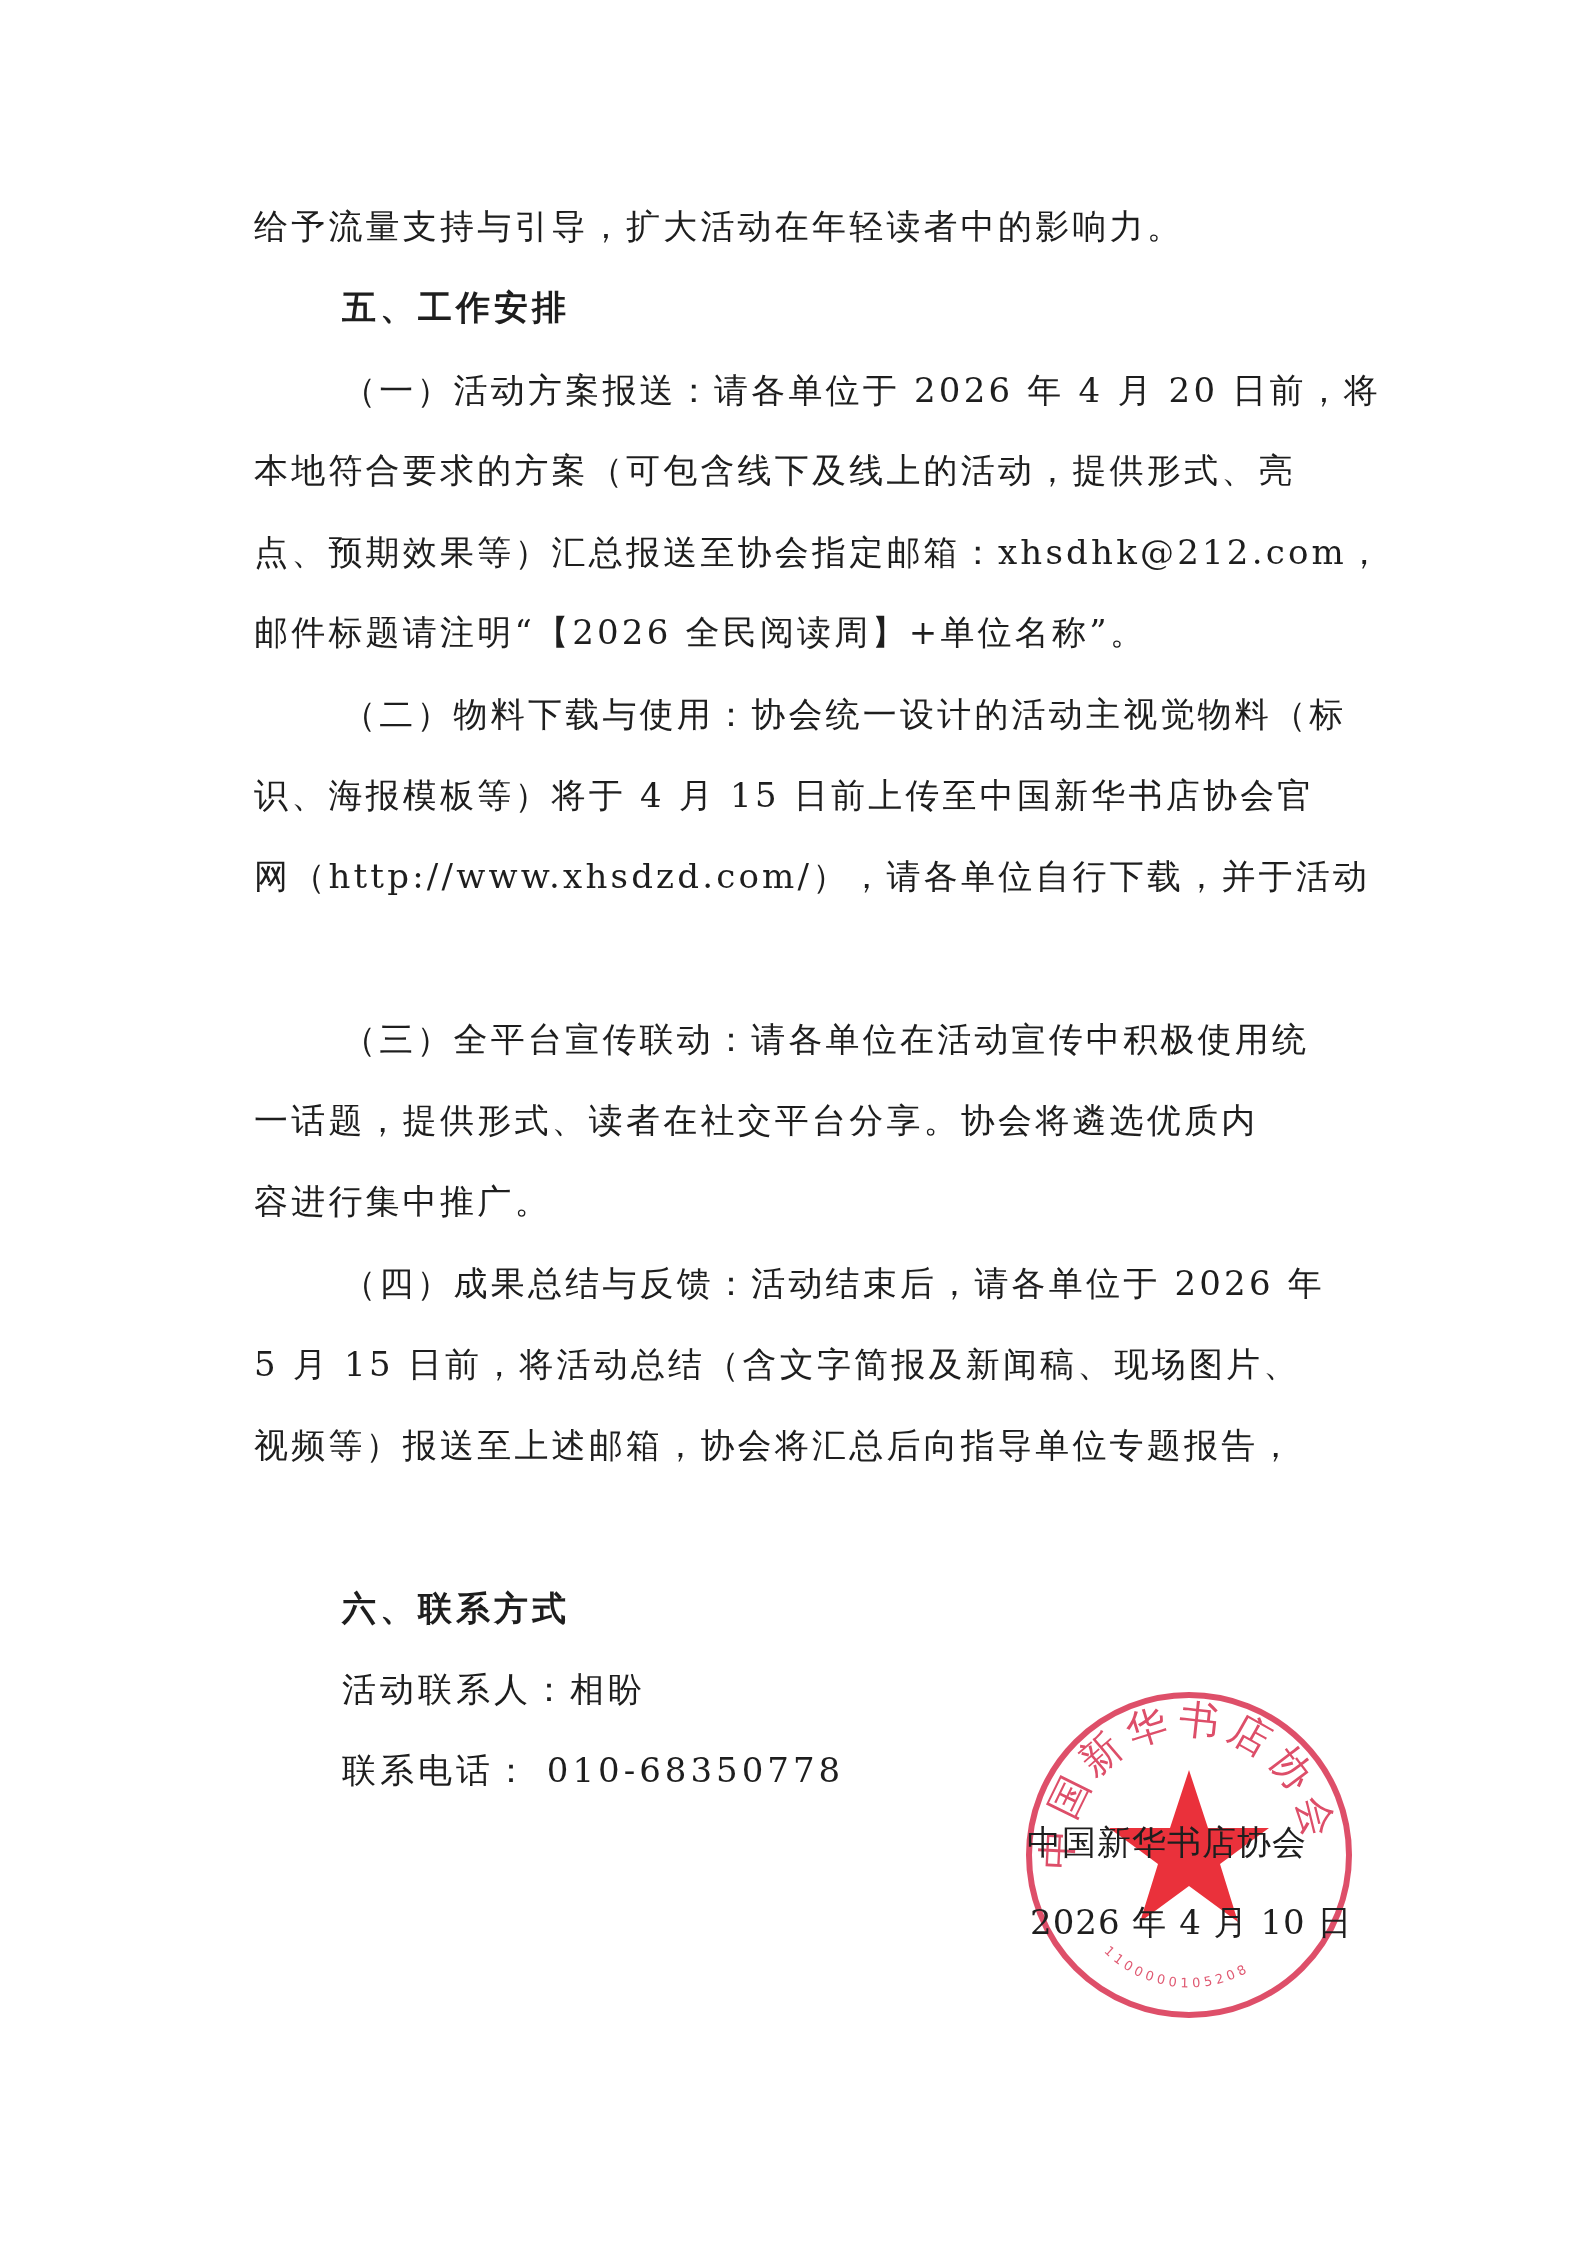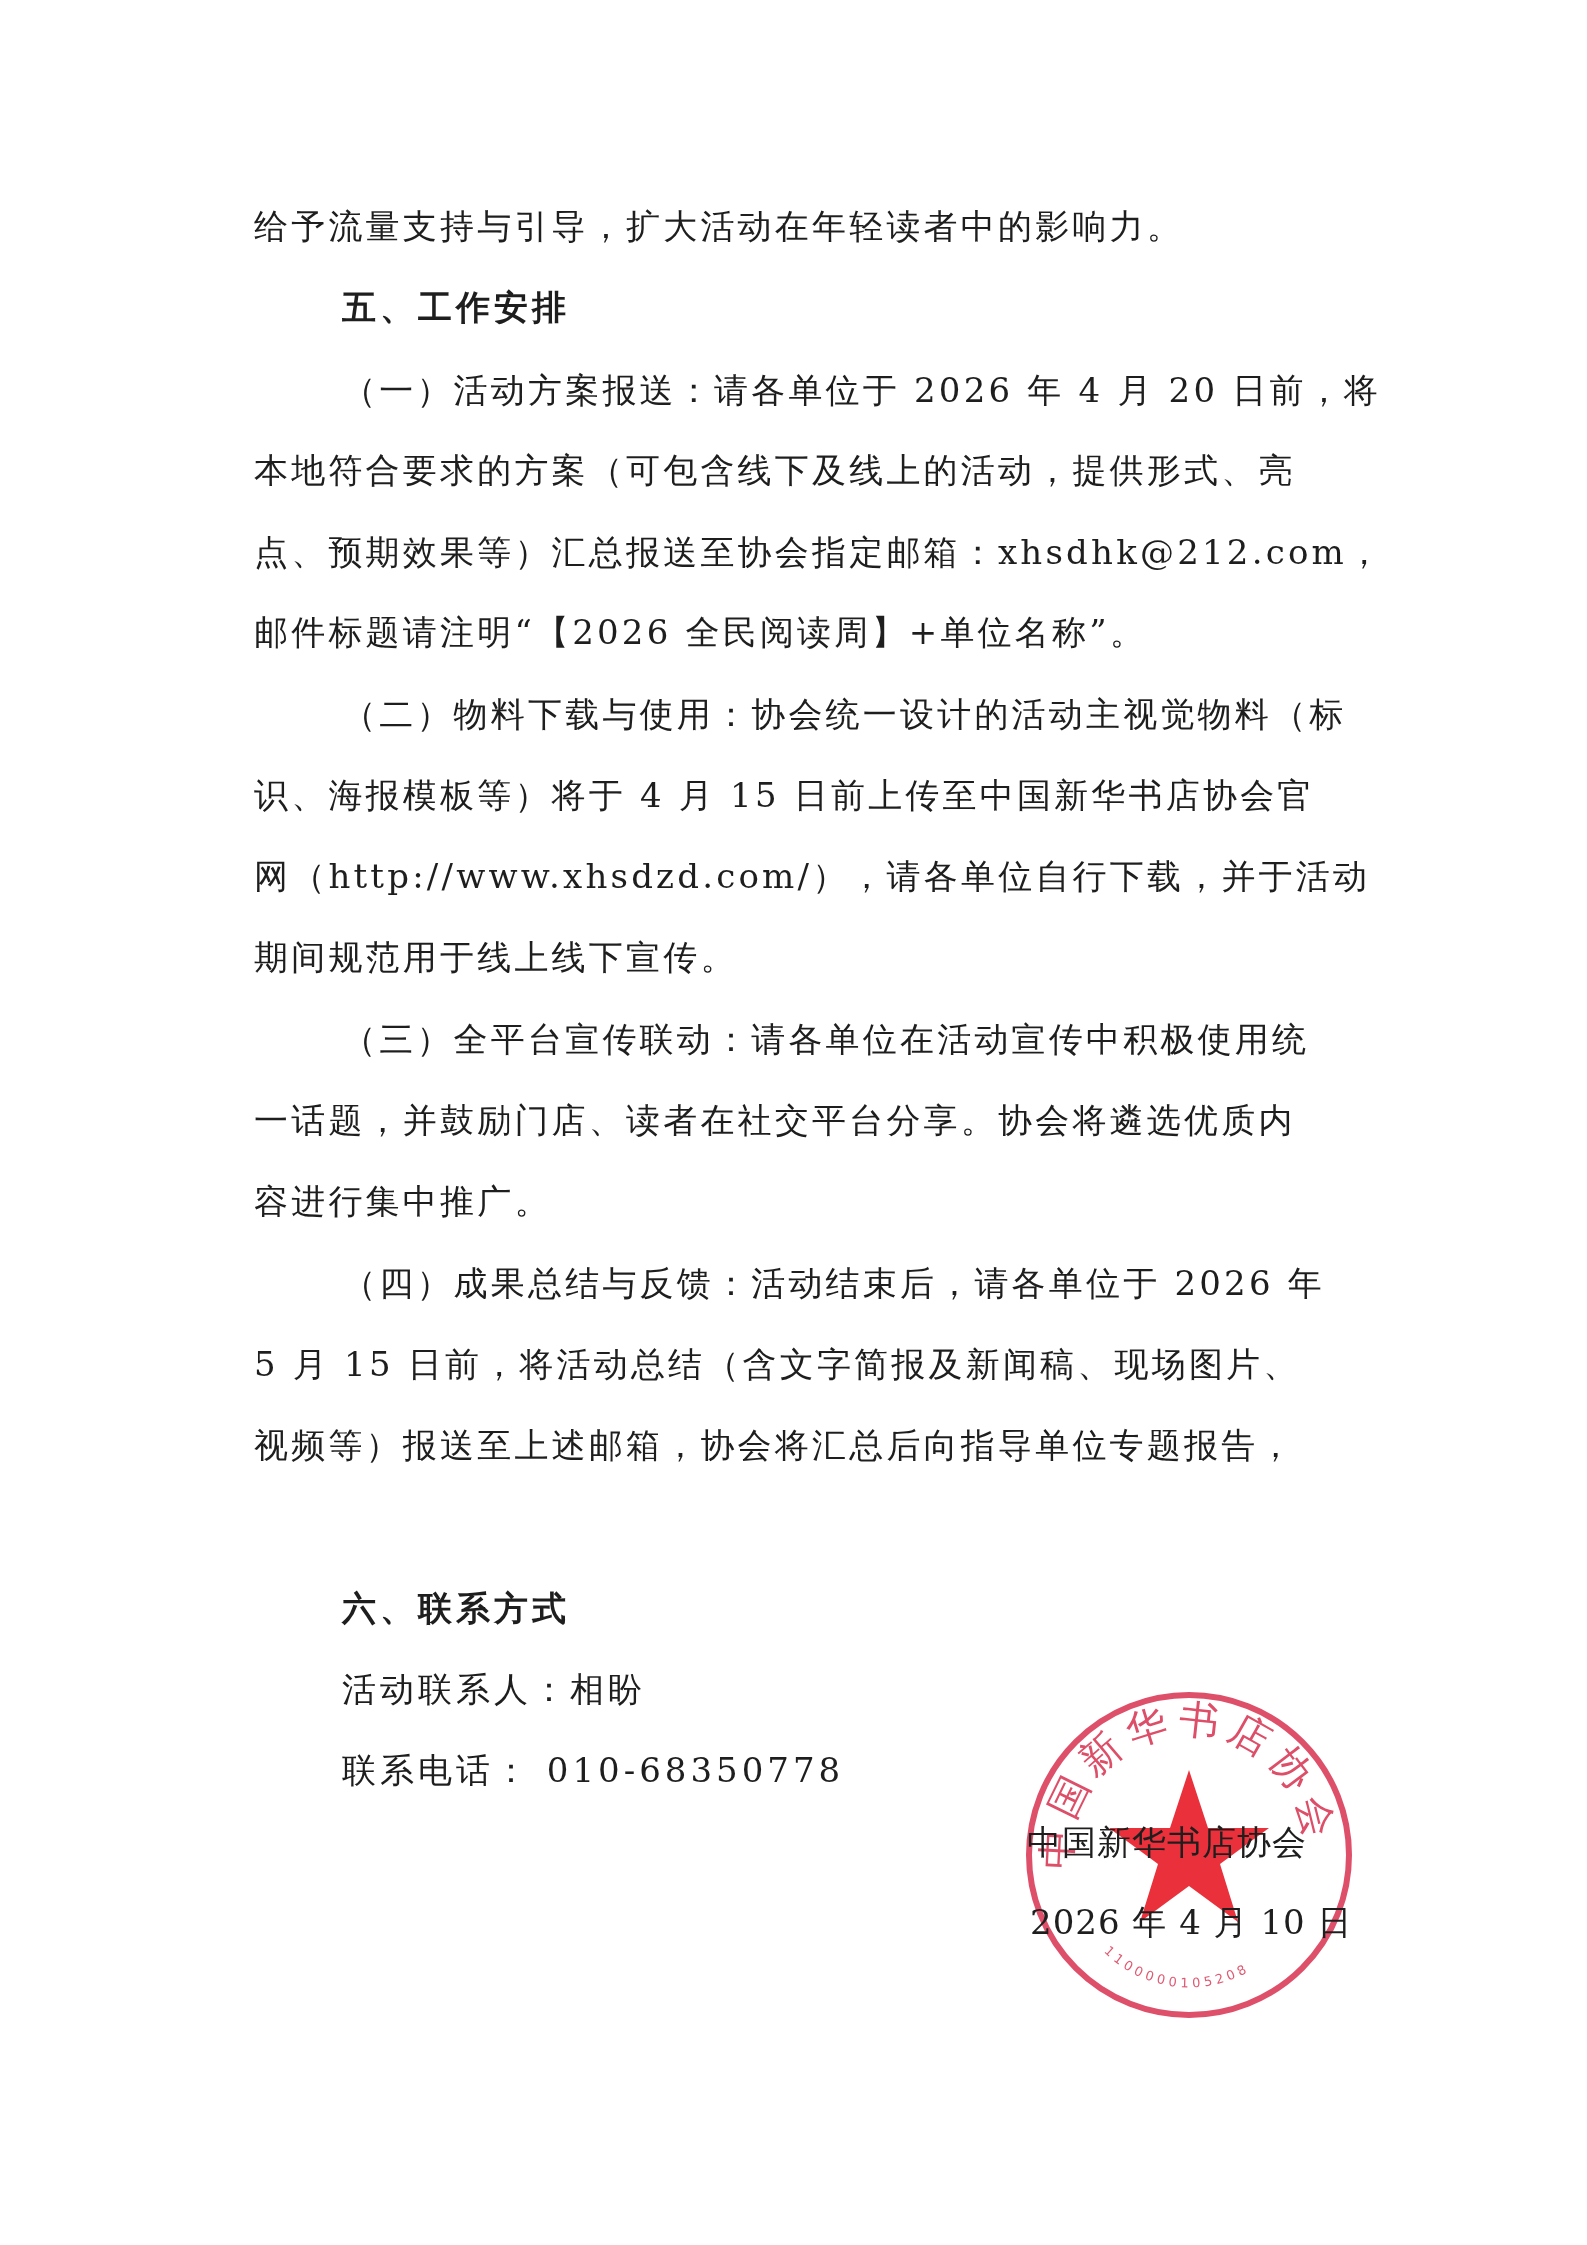--- a/index.html
+++ b/index.html
@@ -51,24 +51,23 @@
   <div class="line heading indent" style="top:287px">五、工作安排</div>
 
   <div class="line indent" style="top:370px">（一）活动方案报送：请各单位于 2026 年 4 月 20 日前，将</div>
   <div class="line" style="top:450px">本地符合要求的方案（可包含线下及线上的活动，提供形式、亮</div>
   <div class="line" style="top:532px">点、预期效果等）汇总报送至协会指定邮箱：xhsdhk@212.com，</div>
   <div class="line" style="top:612px">邮件标题请注明“【2026 全民阅读周】+单位名称”。</div>
 
   <div class="line indent" style="top:694px">（二）物料下载与使用：协会统一设计的活动主视觉物料（标</div>
   <div class="line" style="top:775px">识、海报模板等）将于 4 月 15 日前上传至中国新华书店协会官</div>
   <div class="line" style="top:856px">网（http://www.xhsdzd.com/），请各单位自行下载，并于活动</div>
-  <div class="line" style="top:937px">期间规范用于线上线下宣传。</div>
 
   <div class="line indent" style="top:1019px">（三）全平台宣传联动：请各单位在活动宣传中积极使用统</div>
-  <div class="line" style="top:1100px">一话题，并鼓励门店、读者在社交平台分享。协会将遴选优质内</div>
+  <div class="line" style="top:1100px">一话题，提供形式、读者在社交平台分享。协会将遴选优质内</div>
   <div class="line" style="top:1181px">容进行集中推广。</div>
 
   <div class="line indent" style="top:1263px">（四）成果总结与反馈：活动结束后，请各单位于 2026 年</div>
   <div class="line" style="top:1344px">5 月 15 日前，将活动总结（含文字简报及新闻稿、现场图片、</div>
   <div class="line" style="top:1425px">视频等）报送至上述邮箱，协会将汇总后向指导单位专题报告，</div>
 
   <div class="line heading indent" style="top:1588px">六、联系方式</div>
   <div class="line indent contact" style="top:1669px">活动联系人：相盼</div>
   <div class="line indent contact" style="top:1750px">联系电话：  010-68350778</div>
 

